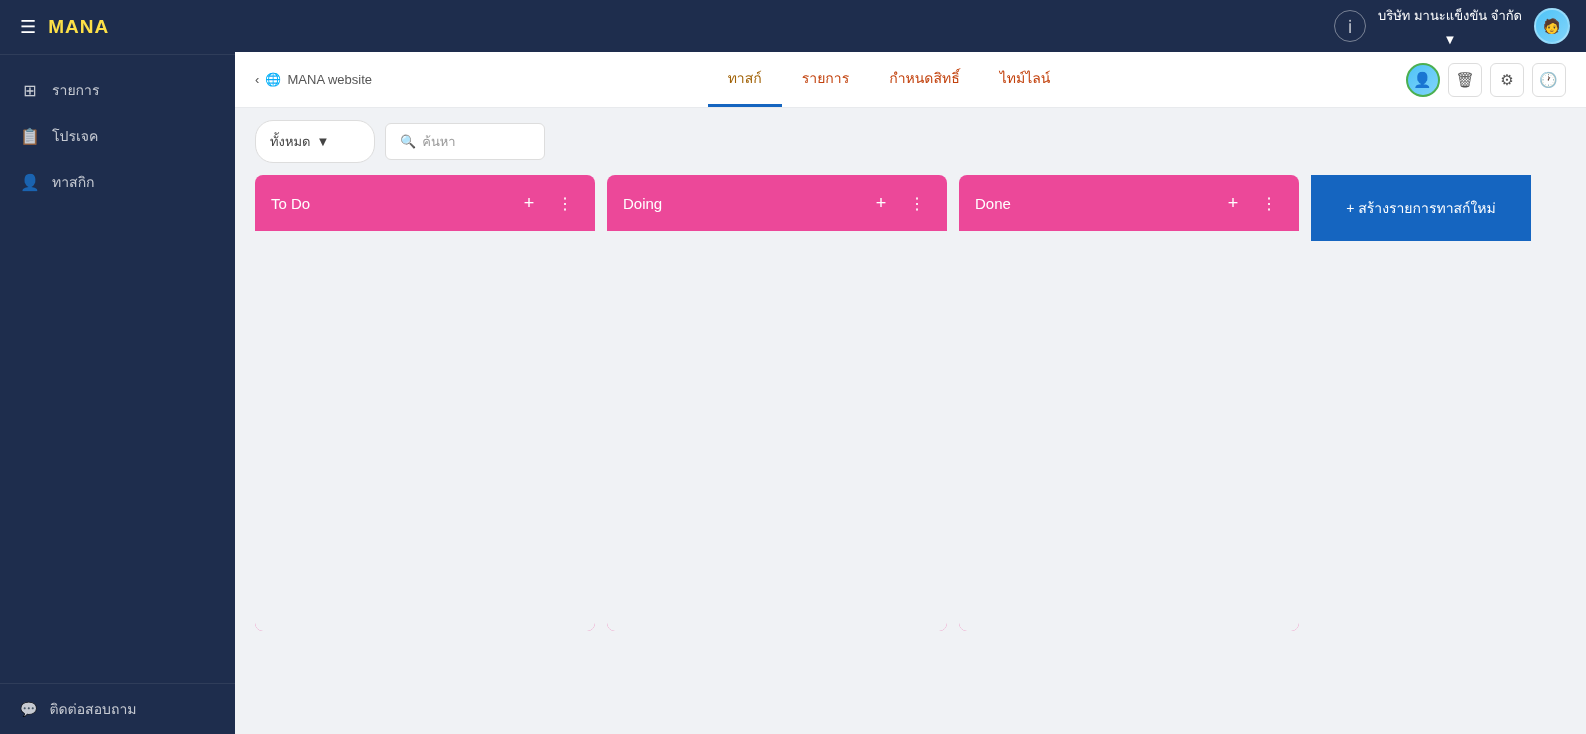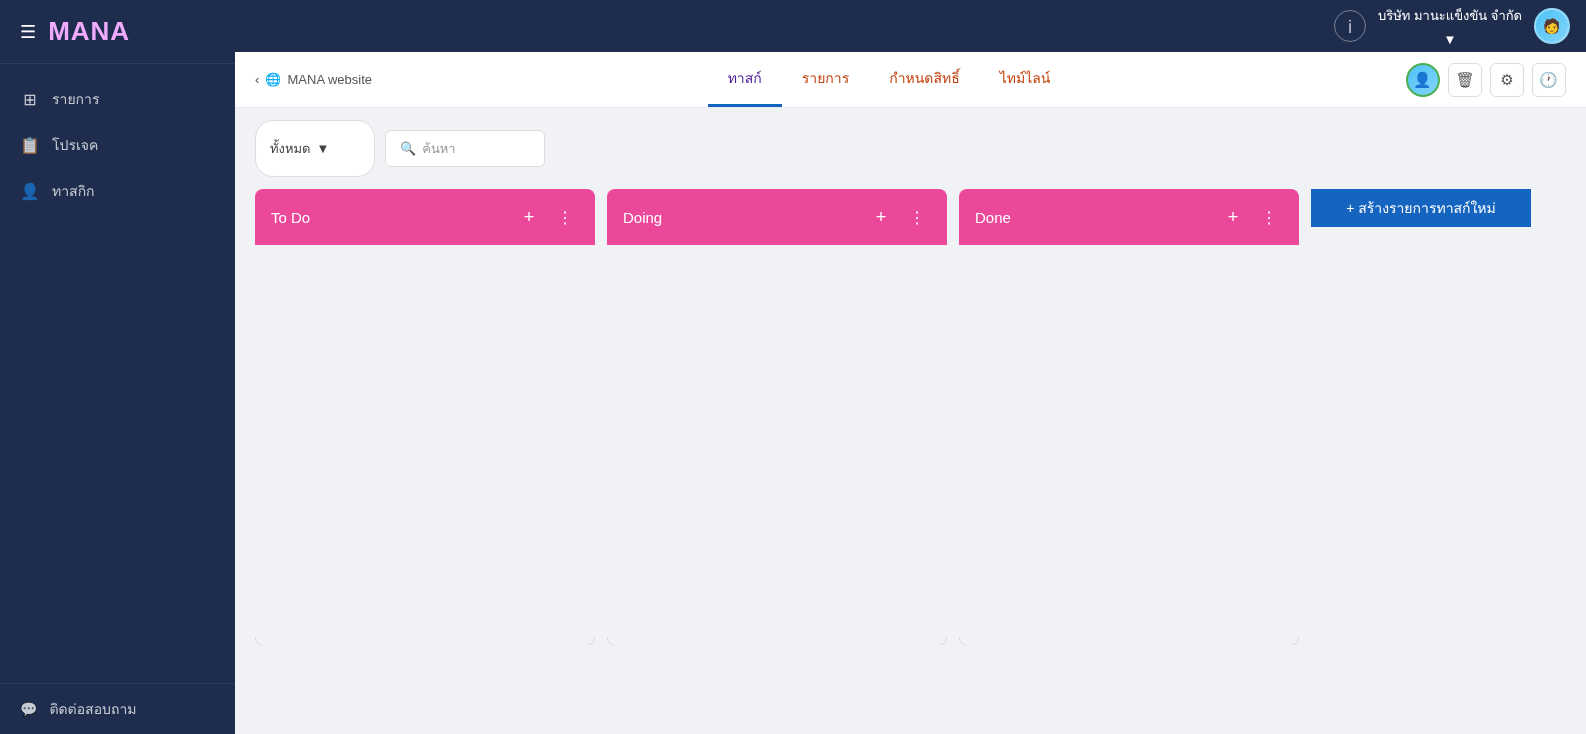--- a/index.html
+++ b/index.html
@@ -20,22 +20,22 @@
       align-items: center;
       gap: 12px;
       border-bottom: 1px solid rgba(255,255,255,0.08);
     }
     .hamburger-icon {
       color: white;
       font-size: 18px;
       cursor: pointer;
     }
     .logo-text {
-      color: #f0abfc;
-      font-size: 26px;
+      color: #fde047;
+      font-size: 19px;
       font-weight: 700;
       letter-spacing: 1px;
     }
     .sidebar-nav {
       flex: 1;
       padding: 12px 0;
     }
     .sidebar-nav-item {
       display: flex;
       align-items: center;
@@ -148,21 +148,21 @@
       height: 100%;
       display: flex;
       align-items: center;
       font-size: 14px;
       color: #c2410c;
       cursor: pointer;
       border-bottom: 3px solid transparent;
       white-space: nowrap;
     }
     .sub-tab.active {
-      color: #4c1d95;
+      color: #a16207;
       border-bottom: 3px solid #1565c0;
       font-weight: 500;
     }
     .sub-header-actions {
       display: flex;
       align-items: center;
       gap: 8px;
       margin-left: 20px;
     }
     .icon-btn {
@@ -187,21 +187,21 @@
       padding: 12px 20px;
       display: flex;
       align-items: center;
       gap: 10px;
       background: #f0f2f5;
     }
     .filter-select {
       display: flex;
       align-items: center;
       gap: 6px;
-      padding: 17px 14px;
+      padding: 10px 14px;
       background: white;
       border: 1px solid #ddd;
       border-radius: 18px;
       font-size: 13px;
       color: #444;
       cursor: pointer;
       min-width: 120px;
     }
     .search-box {
       display: flex;
@@ -275,21 +275,21 @@
       overflow: hidden;
       display: flex;
       align-items: center;
       justify-content: center;
       padding: 14px 20px;
       cursor: pointer;
       color: white;
       font-size: 14px;
       font-weight: 500;
       gap: 6px;
-      height: 38px;
+      height: 66px;
     }
 
     
     .cursor-click {
       position: relative;
     }
 
     
     .kanban-area::-webkit-scrollbar {
       height: 6px;

